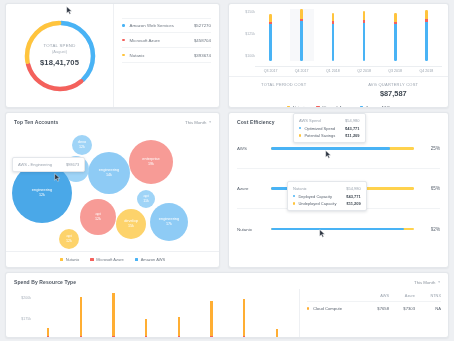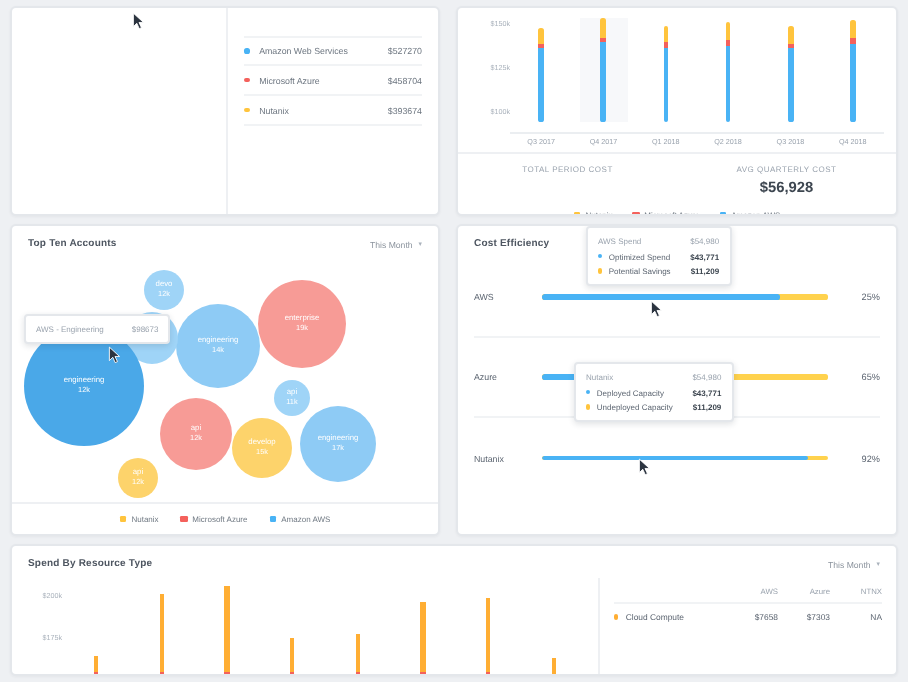--- a/index.html
+++ b/index.html
@@ -131,20 +131,33 @@
   .res-trow .c0 .dot { width:2.4px; height:2.4px; border-radius:50%; }
   .res-trow .cx { width:26px; text-align:right; font-size:4.2px; color:#5b6470; }
 </style>
 </head>
 <body>
 
 <div class="dash">
 
   <div class="card" id="card-total-spend">
     <div class="donut-wrap">
+      <div class="donut">
+        <svg width="78" height="78" viewBox="0 0 78 78">
+          <circle cx="39" cy="39" r="33" fill="none" stroke="#eef1f5" stroke-width="4.5"></circle>
+          <circle id="arc-aws" cx="39" cy="39" r="33" fill="none" stroke="#49b3f5" stroke-width="4.5" stroke-linecap="round" stroke-dasharray="76.74257409009194 130.6025410468344" stroke-dashoffset="-1.25"></circle>
+          <circle id="arc-azure" cx="39" cy="39" r="33" fill="none" stroke="#f4615c" stroke-width="4.5" stroke-linecap="round" stroke-dasharray="66.43789843044651 140.90721670647986" stroke-dashoffset="-80.49257409009194"></circle>
+          <circle id="arc-ntnx" cx="39" cy="39" r="33" fill="none" stroke="#ffc43d" stroke-width="4.5" stroke-linecap="round" stroke-dasharray="56.66464261638791 150.68047252053844" stroke-dashoffset="-149.43047252053847"></circle>
+        </svg>
+        <div class="donut-center">
+          <div class="dc-label">TOTAL SPEND</div>
+          <div class="dc-sub">(August)</div>
+          <div class="dc-value">$18,41,705</div>
+        </div>
+      </div>
       <svg class="cursor" style="left:60px; top:2px;" viewBox="0 0 12 16">
         <path d="M1,1 L1,13 L4,10 L6.2,14.8 L8.2,13.9 L6,9.3 L10,9.3 Z" fill="#2c3440" stroke="#ffffff" stroke-width="0.8"></path>
       </svg>
     </div>
     <div class="legend-list">
       <div class="legend-row">
         <span class="dot" style="background:#49b3f5"></span>
         <span class="lname">Amazon Web Services</span>
         <span class="lval">$527270</span>
       </div>
@@ -220,21 +233,21 @@
         <div class="q-xlabel">Q2 2018</div>
         <div class="q-xlabel">Q3 2018</div>
         <div class="q-xlabel">Q4 2018</div>
       </div>
     <div class="q-totals">
       <div class="q-total">
         <div class="qt-label">TOTAL PERIOD COST</div>
       </div>
       <div class="q-total">
         <div class="qt-label">AVG QUARTERLY COST</div>
-        <div class="qt-value">$56,928</div>
+        <div class="qt-value">$87,587</div>
       </div>
     </div>
     <div class="q-legend">
       <div class="li">
         <span class="sq" style="background:#ffc43d"></span>
         <span class="lt">Nutanix</span>
       </div>
       <div class="li">
         <span class="sq" style="background:#f4615c"></span>
         <span class="lt">Microsoft Azure</span>

